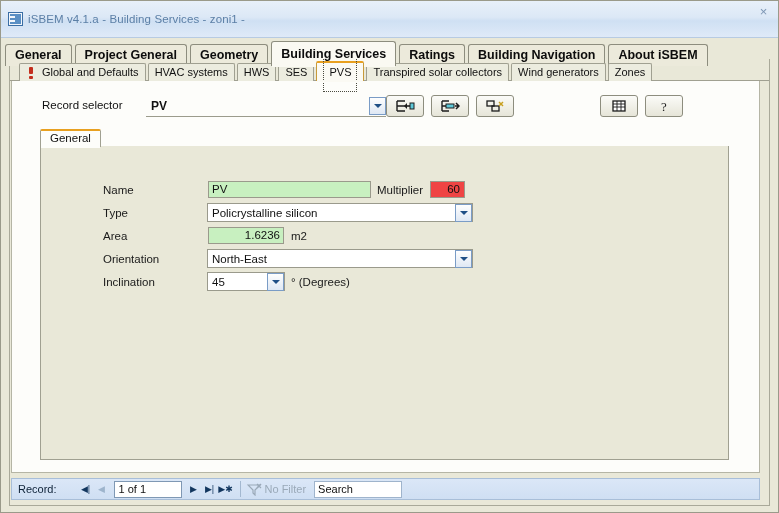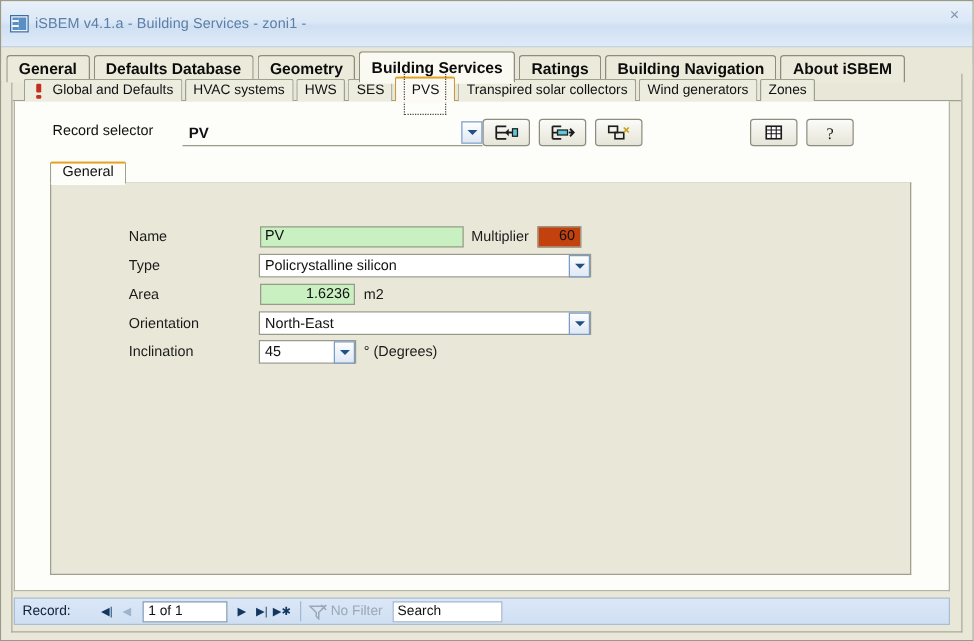--- a/index.html
+++ b/index.html
@@ -357,21 +357,21 @@
     border: 1px solid #9a9a8c;
     font-size: 11.5px;
     color: #111;
     line-height: 15px;
     padding: 0 3px;
   }
   .txt-green.right { text-align: right; }
   .txt-gray {
     position: absolute;
     height: 17px;
-    background: #c2410c;
+    background: #ef4444;
     border: 1px solid #9a9a8c;
     font-size: 11.5px;
     color: #111;
     line-height: 15px;
     padding: 0 4px;
     text-align: right;
   }
   .combo-field {
     position: absolute;
     height: 19px;
@@ -471,21 +471,21 @@
 <div id="app-window">
 
   <div id="title-bar">
     <div id="title-icon"></div>
     <div id="title-text">iSBEM v4.1.a - Building Services - zoni1 -</div>
     <div id="title-close">×</div>
   </div>
 
   <div id="main-tabs">
     <div class="main-tab">General</div>
-    <div class="main-tab">Defaults Database</div>
+    <div class="main-tab">Project General</div>
     <div class="main-tab">Geometry</div>
     <div class="main-tab active">Building Services</div>
     <div class="main-tab">Ratings</div>
     <div class="main-tab">Building Navigation</div>
     <div class="main-tab">About iSBEM</div>
   </div>
 
   <div id="content-panel">
     <div id="inner-frame">
 

